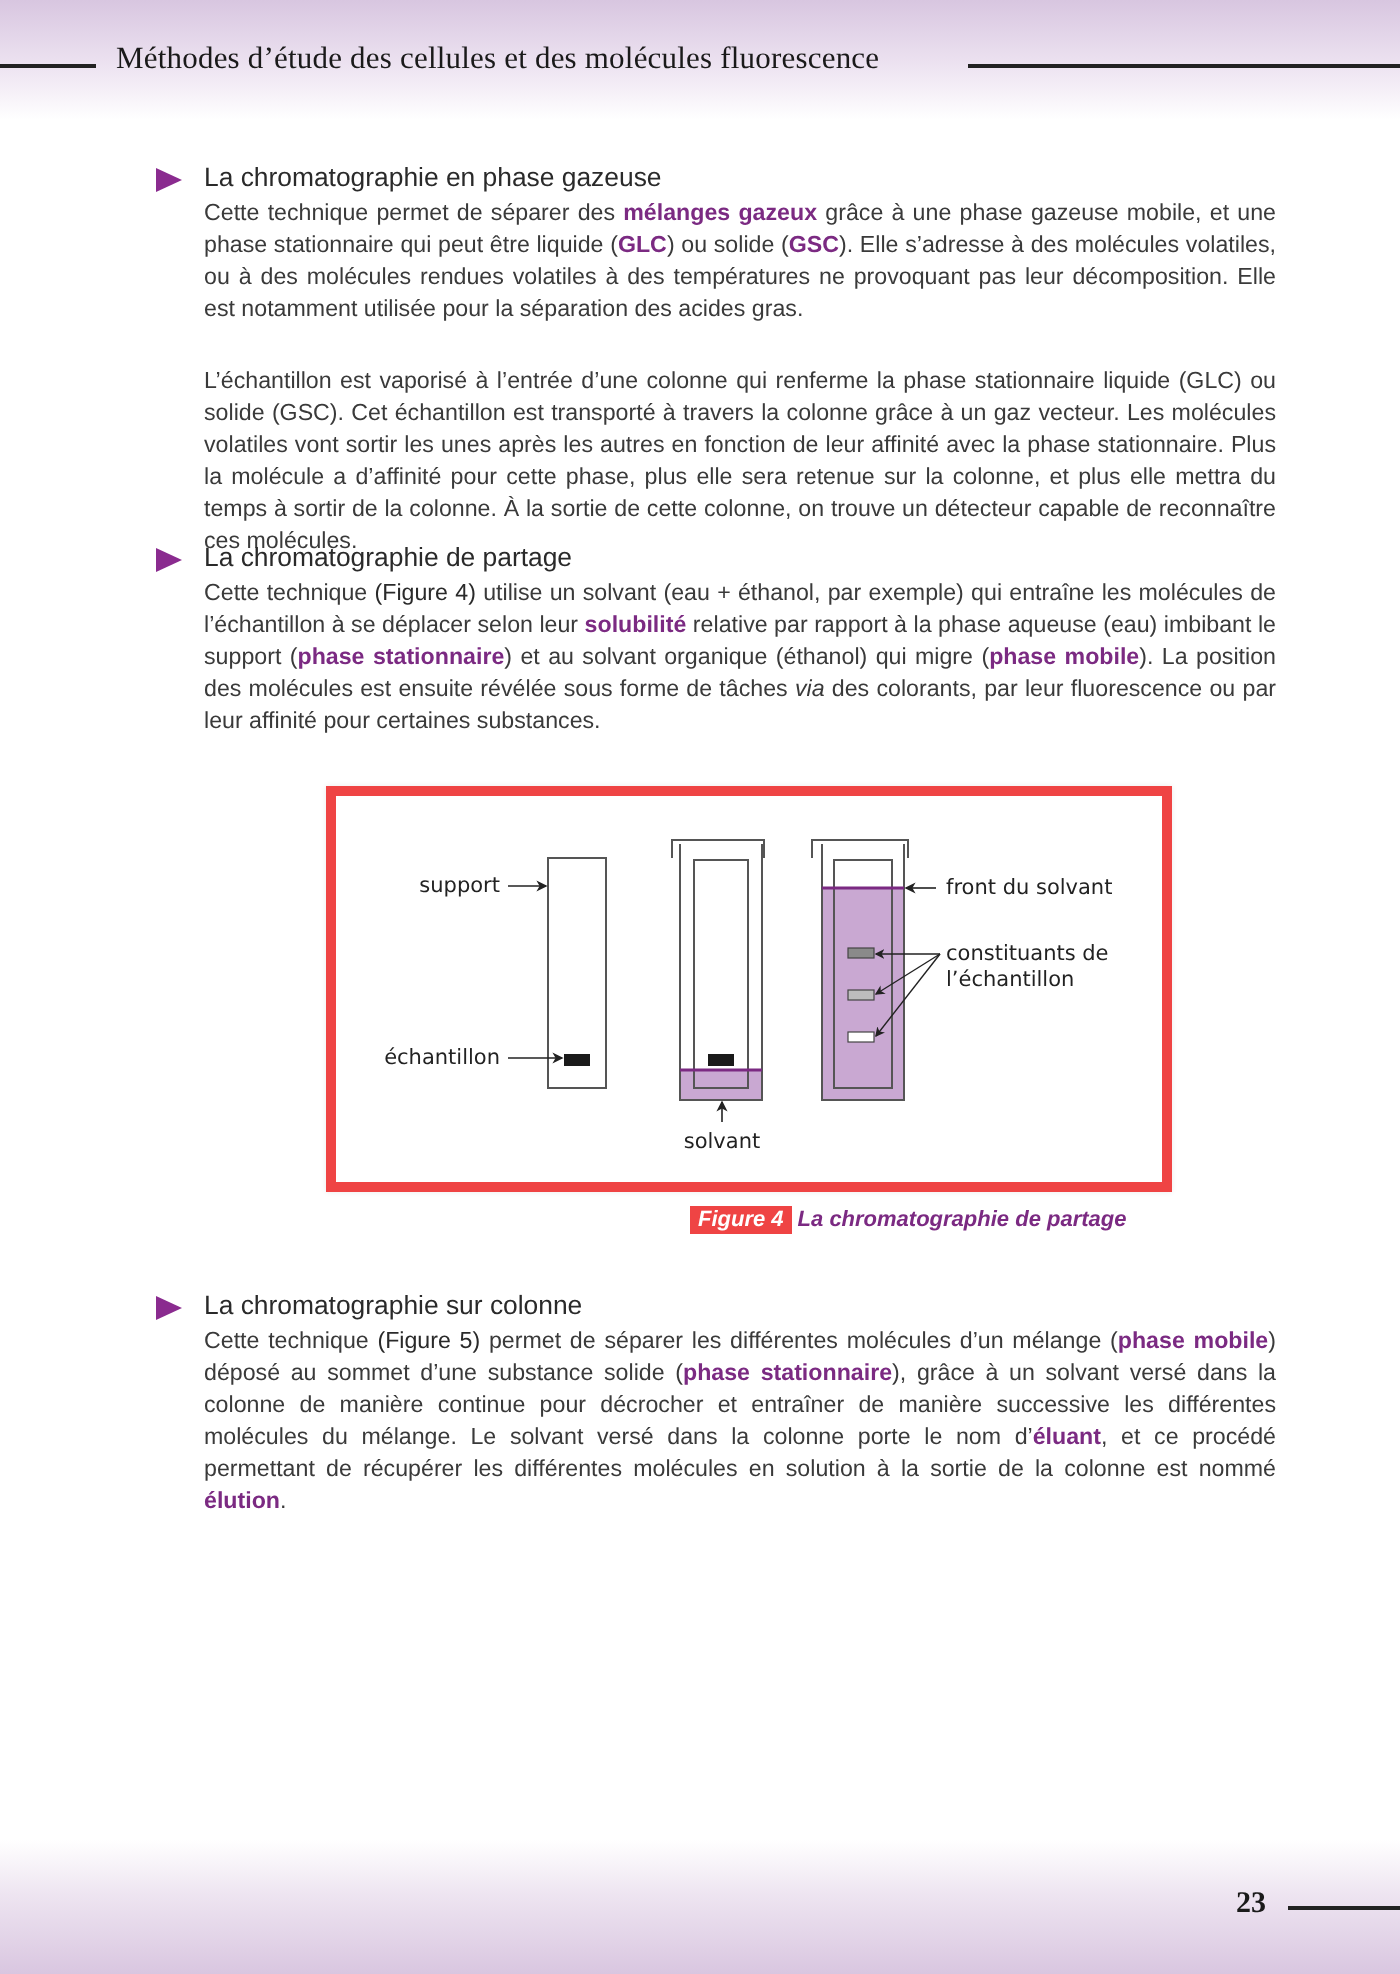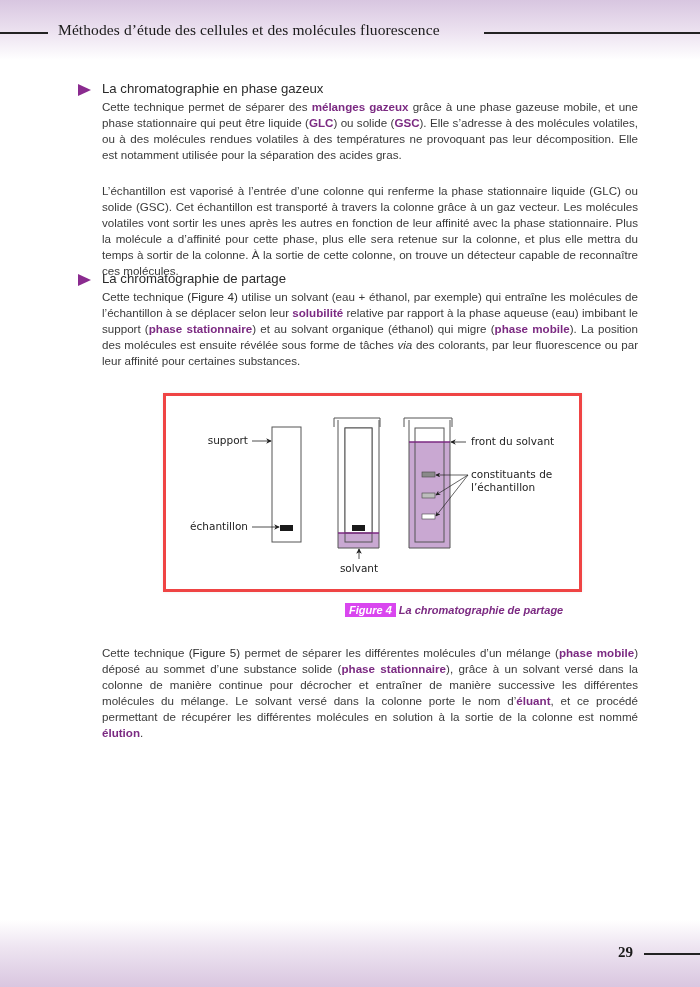--- a/index.html
+++ b/index.html
@@ -51,49 +51,49 @@
   .sec-head .label { position: absolute; left: 24px; top: 0; white-space: nowrap; }
   .para {
     margin: 0 0 0 24px; width: 536px;
     font-size: 11.6px; line-height: 16px; text-align: justify; color: #3a3a3a;
   }
   .para + .para { margin-top: 20px; }
   .hl { color: #7b2a82; font-weight: bold; margin-top: 12px; }
   .bold { font-weight: normal; color: #2a2a2a; }
   .figure-box {
     position: absolute; left: 163px; top: 393px; width: 413px; height: 193px;
-    background: #ffffff; border: 3px solid #ef4444;
+    background: #ffffff; border: 5px solid #ef4444;
     box-shadow: 0 0 3px rgba(0,0,0,0.08);
   }
   .caption {
     position: absolute; left: 345px; top: 604px; white-space: nowrap;
     font-size: 11px; font-weight: bold; font-style: italic;
   }
   .caption .tag {
-    background: #d946ef; color: #fff; padding: 1px 4px;
+    background: #ef4444; color: #fff; padding: 1px 4px;
   }
   .caption .text { color: #7b2a82; margin-left: 3px; }
   svg text { font-family: "DejaVu Sans", sans-serif; }
 </style>
 </head>
 <body>
 
 <div class="top-band"></div>
 <div class="bottom-band"></div>
 
 <div class="header">
   <div class="line-left"></div>
   <div class="title">Méthodes d’étude des cellules et des molécules fluorescence</div>
   <div class="line-right"></div>
 </div>
 
 <div class="section" style="top:81px;">
   <div class="sec-head">
     <span class="arrow"></span>
-    <span class="label">La chromatographie en phase gazeux</span>
+    <span class="label">La chromatographie en phase gazeuse</span>
   </div>
   <p class="para rich"><span>Cette technique permet de séparer des </span><span class="hl">mélanges gazeux</span><span> grâce à une phase gazeuse mobile, et une phase stationnaire qui peut être liquide (</span><span class="hl">GLC</span><span>) ou solide (</span><span class="hl">GSC</span><span>). Elle s’adresse à des molécules volatiles, ou à des molécules rendues volatiles à des températures ne provoquant pas leur décomposition. Elle est notamment utilisée pour la séparation des acides gras.</span></p>
   <p class="para rich"><span>L’échantillon est vaporisé à l’entrée d’une colonne qui renferme la phase stationnaire liquide (GLC) ou solide (GSC). Cet échantillon est transporté à travers la colonne grâce à un gaz vecteur. Les molécules volatiles vont sortir les unes après les autres en fonction de leur affinité avec la phase stationnaire. Plus la molécule a d’affinité pour cette phase, plus elle sera retenue sur la colonne, et plus elle mettra du temps à sortir de la colonne. À la sortie de cette colonne, on trouve un détecteur capable de reconnaître ces molécules.</span></p>
 </div>
 
 <div class="section" style="top:271px;">
   <div class="sec-head">
     <span class="arrow"></span>
     <span class="label">La chromatographie de partage</span>
   </div>
@@ -141,17 +141,21 @@
     <text x="305" y="82" font-size="10.5" fill="#222">constituants de</text>
     <text x="305" y="95" font-size="10.5" fill="#222">l’échantillon</text>
   </svg>
 </div>
 
 <div class="caption">
   <span class="tag">Figure 4</span><span class="text">La chromatographie de partage</span>
 </div>
 
 <div class="section" style="top:645px;">
+  <div class="sec-head">
+    <span class="arrow"></span>
+    <span class="label">La chromatographie sur colonne</span>
+  </div>
   <p class="para rich"><span>Cette technique </span><span class="bold">(Figure 5)</span><span> permet de séparer les différentes molécules d’un mélange (</span><span class="hl">phase mobile</span><span>) déposé au sommet d’une substance solide (</span><span class="hl">phase stationnaire</span><span>), grâce à un solvant versé dans la colonne de manière continue pour décrocher et entraîner de manière successive les différentes molécules du mélange. Le solvant versé dans la colonne porte le nom d’</span><span class="hl">éluant</span><span>, et ce procédé permettant de récupérer les différentes molécules en solution à la sortie de la colonne est nommé </span><span class="hl">élution</span><span>.</span></p>
 </div>
 
-<div class="footer-num">29</div>
+<div class="footer-num">23</div>
 <div class="footer-line"></div>
 
 </body></html>

